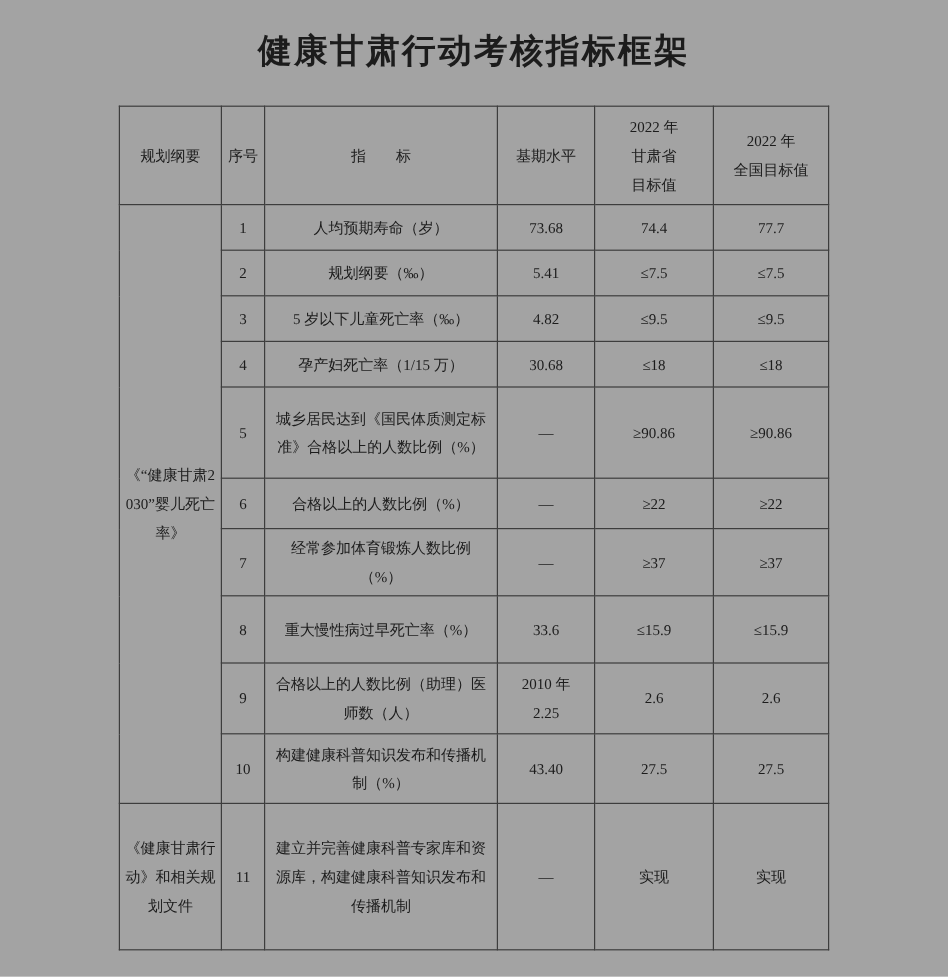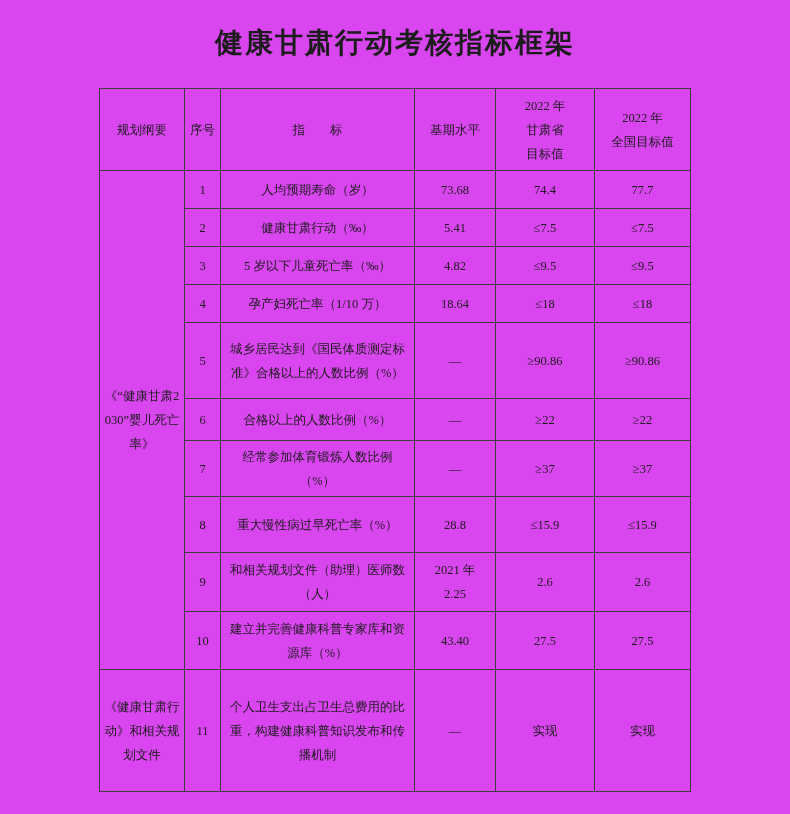--- a/index.html
+++ b/index.html
@@ -8,21 +8,21 @@
     background: #ffffff;
     width: 790px;
     height: 814px;
     overflow: hidden;
     font-family: "Liberation Serif", serif;
     color: #1c1c1c;
   }
   .page {
     width: 790px;
     height: 814px;
-    background: #d946ef;
+    background: #a3a3a3;
     box-sizing: border-box;
     padding-top: 24px;
   }
   .doc-title {
     text-align: center;
     font-size: 28px;
     font-weight: 700;
     letter-spacing: 2px;
     margin: 0 0 26px 0;
     font-family: "Liberation Serif", serif;
@@ -111,36 +111,36 @@
       <tr class="h38">
         <td class="basis" rowspan="10">《“健康甘肃2030”婴儿死亡率》</td>
         <td>1</td>
         <td class="indicator">人均预期寿命（岁）</td>
         <td>73.68</td>
         <td>74.4</td>
         <td>77.7</td>
       </tr>
       <tr class="h38">
         <td>2</td>
-        <td class="indicator">健康甘肃行动（‰）</td>
+        <td class="indicator">规划纲要（‰）</td>
         <td>5.41</td>
         <td>≤7.5</td>
         <td>≤7.5</td>
       </tr>
       <tr class="h38">
         <td>3</td>
         <td class="indicator">5 岁以下儿童死亡率（‰）</td>
         <td>4.82</td>
         <td>≤9.5</td>
         <td>≤9.5</td>
       </tr>
       <tr class="h38">
         <td>4</td>
-        <td class="indicator">孕产妇死亡率（1/10 万）</td>
-        <td>18.64</td>
+        <td class="indicator">孕产妇死亡率（1/15 万）</td>
+        <td>30.68</td>
         <td>≤18</td>
         <td>≤18</td>
       </tr>
       <tr class="h76">
         <td>5</td>
         <td class="indicator">城乡居民达到《国民体质测定标准》合格以上的人数比例（%）</td>
         <td>—</td>
         <td>≥90.86</td>
         <td>≥90.86</td>
       </tr>
@@ -154,43 +154,43 @@
       <tr class="h56">
         <td>7</td>
         <td class="indicator">经常参加体育锻炼人数比例（%）</td>
         <td>—</td>
         <td>≥37</td>
         <td>≥37</td>
       </tr>
       <tr class="h56">
         <td>8</td>
         <td class="indicator">重大慢性病过早死亡率（%）</td>
-        <td>28.8</td>
+        <td>33.6</td>
         <td>≤15.9</td>
         <td>≤15.9</td>
       </tr>
       <tr class="h59">
         <td>9</td>
-        <td class="indicator">和相关规划文件（助理）医师数（人）</td>
-        <td class="pre">2021 年
+        <td class="indicator">合格以上的人数比例（助理）医师数（人）</td>
+        <td class="pre">2010 年
 2.25</td>
         <td>2.6</td>
         <td>2.6</td>
       </tr>
       <tr class="h58">
         <td>10</td>
-        <td class="indicator">建立并完善健康科普专家库和资源库（%）</td>
+        <td class="indicator">构建健康科普知识发布和传播机制（%）</td>
         <td>43.40</td>
         <td>27.5</td>
         <td>27.5</td>
       </tr>
       <tr class="h122">
         <td class="basis">《健康甘肃行动》和相关规划文件</td>
         <td>11</td>
-        <td class="indicator">个人卫生支出占卫生总费用的比重，构建健康科普知识发布和传播机制</td>
+        <td class="indicator">建立并完善健康科普专家库和资源库，构建健康科普知识发布和传播机制</td>
         <td>—</td>
         <td>实现</td>
         <td>实现</td>
       </tr>
     </tbody>
   </table>
 
 </div>
 
 </body></html>

